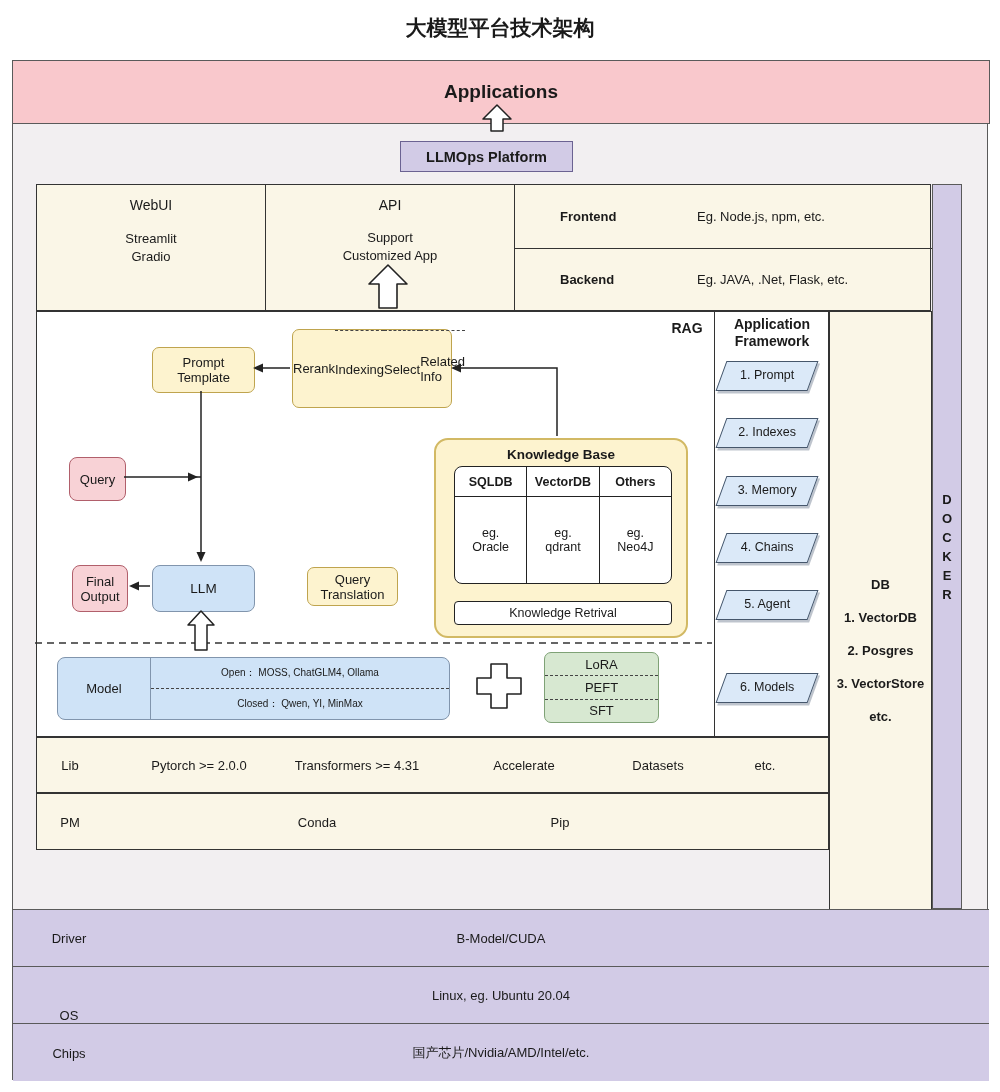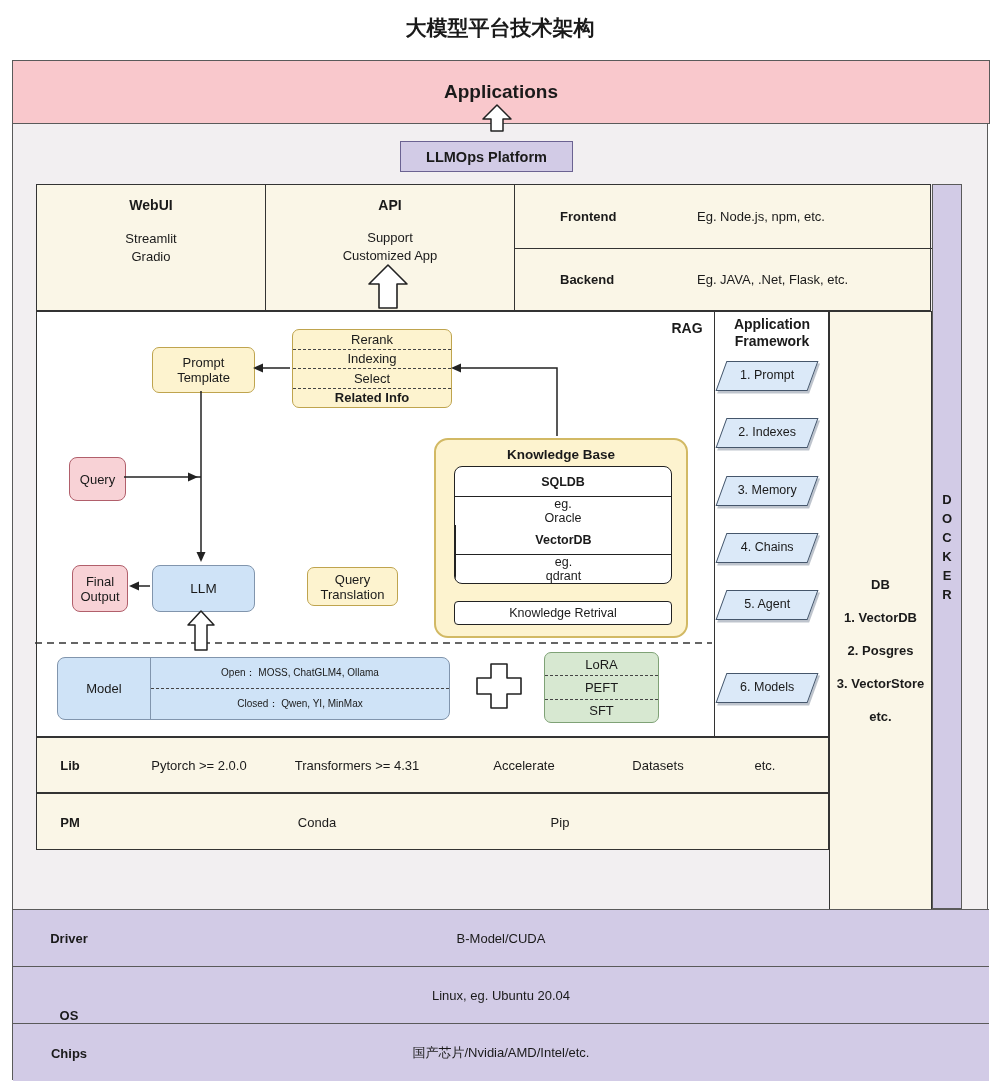--- a/index.html
+++ b/index.html
@@ -1,21 +1,21 @@
 <!DOCTYPE html>
 <html><head>
 <meta charset="utf-8">
 <style>
   * { margin:0; padding:0; box-sizing:border-box; }
   body { background:#ffffff; font-family:"Liberation Sans", sans-serif; color:#1a1a1a; }
   .page { position:relative; width:1000px; height:1092px; background:#fff; overflow:hidden;border-radius:20px; }
   .abs { position:absolute; }
   .cent { display:flex; align-items:center; justify-content:center; text-align:center; }
   .pre { white-space:pre-line; }
-  .b { font-weight:bold; } .fs13 { font-size:13px; } .fs14 { font-size:14px; }
+  .b { font-weight:normal; } .fs13 { font-size:13px; } .fs14 { font-size:14px; }
 
   .page-title { left:0; top:14px; width:100%; text-align:center; font-size:21px; font-weight:bold; }
 
   .outer { left:12px; top:60px; width:976px; height:1020px; background:#f2eff1; border:1px solid #5a5a5a; }
 
   .apps-banner { left:-1px; top:-1px; width:978px; height:64px; background:#f9c8cc; border:1px solid #5a5a5a; font-size:19px; font-weight:bold; }
 
   .llmops { left:387px; top:80px; width:173px; height:31px; background:#d2cbe6; border:1.5px solid #6b6292; font-size:14.5px; font-weight:bold; }
 
   .top-panel { left:23px; top:123px; width:895px; height:127px; background:#faf6e7; border:1px solid #333; }
@@ -29,33 +29,33 @@
   .docker-bar { left:919px; top:123px; width:30px; height:725px; background:#d2cbe6; border:1px solid #5a5a5a; display:flex; flex-direction:column; align-items:center; justify-content:center; gap:4px; font-size:13px; font-weight:bold; }
 
   .rag-box { left:23px; top:250px; width:793px; height:426px; background:#fff; border:1px solid #333; }
   .rag-label { left:628px; top:8px; width:44px; text-align:center; font-weight:bold; font-size:14px; }
 
   .ylw { background:#fdf3cf; border:1.5px solid #bfa44e; border-radius:7px; }
   .pnk { background:#f8d2d6; border:1.5px solid #b15f6b; border-radius:8px; }
   .blu { background:#cfe3f7; border:1.5px solid #8195ad; border-radius:8px; }
   .grn { background:#d7e8d1; border:1.5px solid #7fa276; border-radius:7px; }
 
-  .stack { left:255px; top:17px; width:160px; height:79px; display:flex; flex-direction:column; }
+  .stack { left:255px; top:17px; width:160px; height:79px; display:flex; flex-direction:row; }
   .stack .row { flex:1; display:flex; align-items:center; justify-content:center; font-size:13px; }
   .stack .row + .row { border-top:1.3px dashed #444; }
 
   .prompt-template { left:115px; top:35px; width:103px; height:46px; font-size:13px; }
   .query-box { left:32px; top:145px; width:57px; height:44px; font-size:13px; }
   .final-output { left:35px; top:253px; width:56px; height:47px; font-size:13px; }
   .llm-box { left:115px; top:253px; width:103px; height:47px; font-size:13.5px; }
   .query-translation { left:270px; top:255px; width:91px; height:39px; font-size:13px; }
 
   .kb { left:397px; top:126px; width:254px; height:200px; background:#fdf3cf; border:2px solid #d2b964; border-radius:14px; }
   .kb-title { left:0; top:7px; width:100%; text-align:center; font-weight:bold; font-size:13.5px; }
-  .kb-table { left:18px; top:26px; width:218px; height:118px; background:#fff; border:1.5px solid #222; border-radius:8px; display:flex; overflow:hidden;flex-direction:column; }
+  .kb-table { left:18px; top:26px; width:218px; height:118px; background:#fff; border:1.5px solid #222; border-radius:8px; display:flex; overflow:hidden; }
   .kb-col { flex:1; display:flex; flex-direction:column; }
   .kb-col + .kb-col { border-left:1.5px solid #222; }
   .kb-col .hdr { height:30px; border-bottom:1.5px solid #222; display:flex; align-items:center; justify-content:center; font-weight:bold; font-size:12.5px; }
   .kb-col .ex { flex:1; display:flex; align-items:center; justify-content:center; text-align:center; font-size:12.5px; }
   .kb-retrieval { left:18px; top:161px; width:218px; height:24px; background:#fff; border:1.3px solid #222; border-radius:4px; font-size:12.5px; }
 
   .af-divider { left:677px; top:0; width:0; height:426px; border-left:1px solid #333; }
   .af-title { left:677px; top:4px; width:116px; text-align:center; font-weight:bold; font-size:14px; line-height:17px; }
   .pgram { position:absolute; left:684px; width:92px; height:30px; background:#dbe9f8; border:1.5px solid #45566b; transform:skewX(-20deg); box-shadow:2.5px 2.5px 0 rgba(110,125,145,0.45); }
   .pgram span { display:block; transform:skewX(20deg); text-align:center; line-height:27px; font-size:12.5px; }

